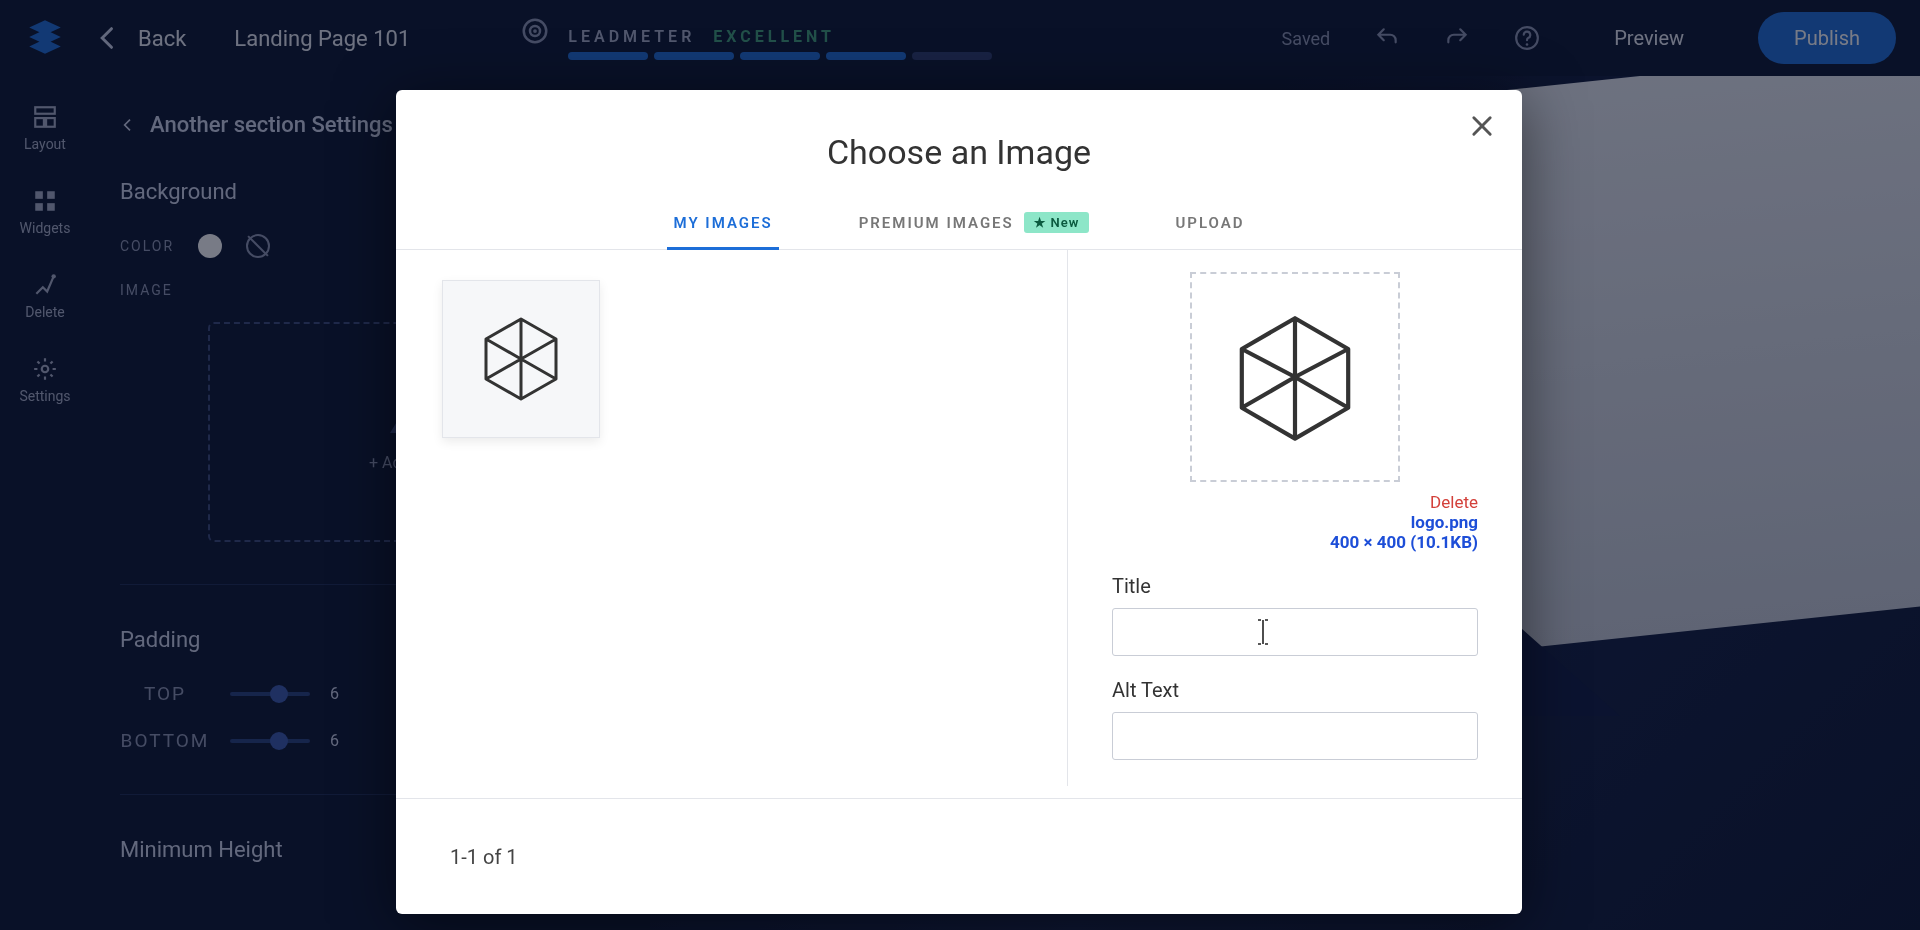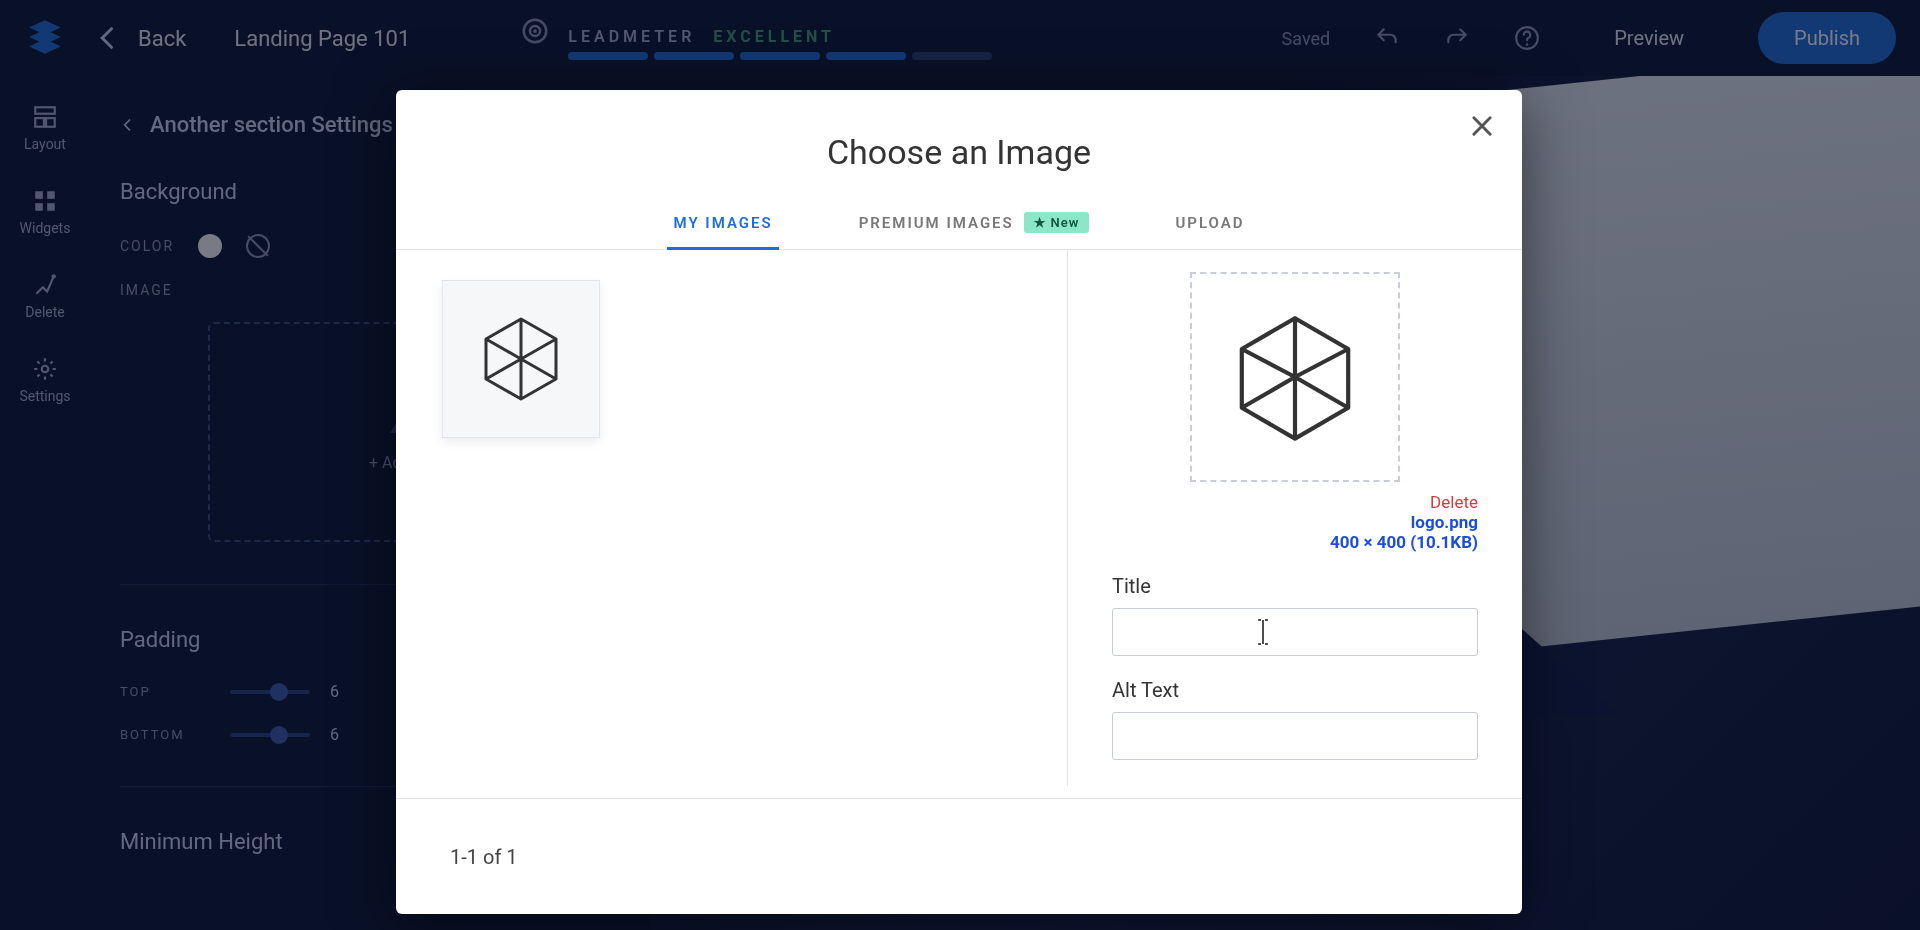--- a/index.html
+++ b/index.html
@@ -36,21 +36,21 @@
 .panel-head { display: flex; align-items: center; gap: 14px; font-size: 22px; font-weight: 500; margin-bottom: 42px; }
 .panel-section-title { font-size: 22px; margin-bottom: 30px; }
 .field-row { display: flex; align-items: center; gap: 24px; font-size: 14px; letter-spacing: 2px; color: #8f97b3; margin-bottom: 24px; }
 .swatch { width: 24px; height: 24px; border-radius: 50%; background: #fff; }
 .swatch-none { width: 24px; height: 24px; border-radius: 50%; border: 2px solid #8f97b3; position: relative; }
 .swatch-none::after { content: ""; position: absolute; width: 28px; height: 2px; background: #8f97b3; transform: rotate(45deg); top: 9px; left: -4px; }
 .image-drop { border: 2px dashed #3a4a7b; border-radius: 6px; height: 220px; display: flex; flex-direction: column; align-items: center; justify-content: center; gap: 18px; color: #8f97b3; margin-left: 88px; }
 .img-mtn { width: 52px; height: 42px; }
 .divider { height: 1px; background: #1c2a52; margin: 42px 0; }
 .slider-row { display: flex; align-items: center; gap: 20px; margin-bottom: 24px; }
-.slider-label { width: 90px; text-align: left; font-size: 13px; letter-spacing: 2px; color: #8f97b3; }
+.slider-label { width: 90px; text-align: center; font-size: 19px; letter-spacing: 2px; color: #8f97b3; }
 .slider-track { width: 80px; height: 4px; background: #27407c; border-radius: 2px; position: relative; }
 .slider-thumb { position: absolute; top: -7px; left: 40px; width: 18px; height: 18px; border-radius: 50%; background: #3a5aad; }
 .slider-val { color: #cfd5ea; font-size: 16px; }
 
 
 .canvas-bg { position: absolute; top: 76px; left: 650px; right: 0; bottom: 0; background: linear-gradient(135deg, #0b1530 30%, #131f45 60%, #0b1530); overflow: hidden; }
 .canvas-shape { position: absolute; right: 0; top: 0; width: 560px; height: 560px; background: linear-gradient(180deg, #e6e9f0, #c8cdd8); transform: skewY(-6deg); }
 .canvas-tri { position: absolute; right: 300px; top: 480px; width: 0; height: 0; border-left: 180px solid transparent; border-right: 180px solid transparent; border-bottom: 160px solid #0e1a40; }
 
 

